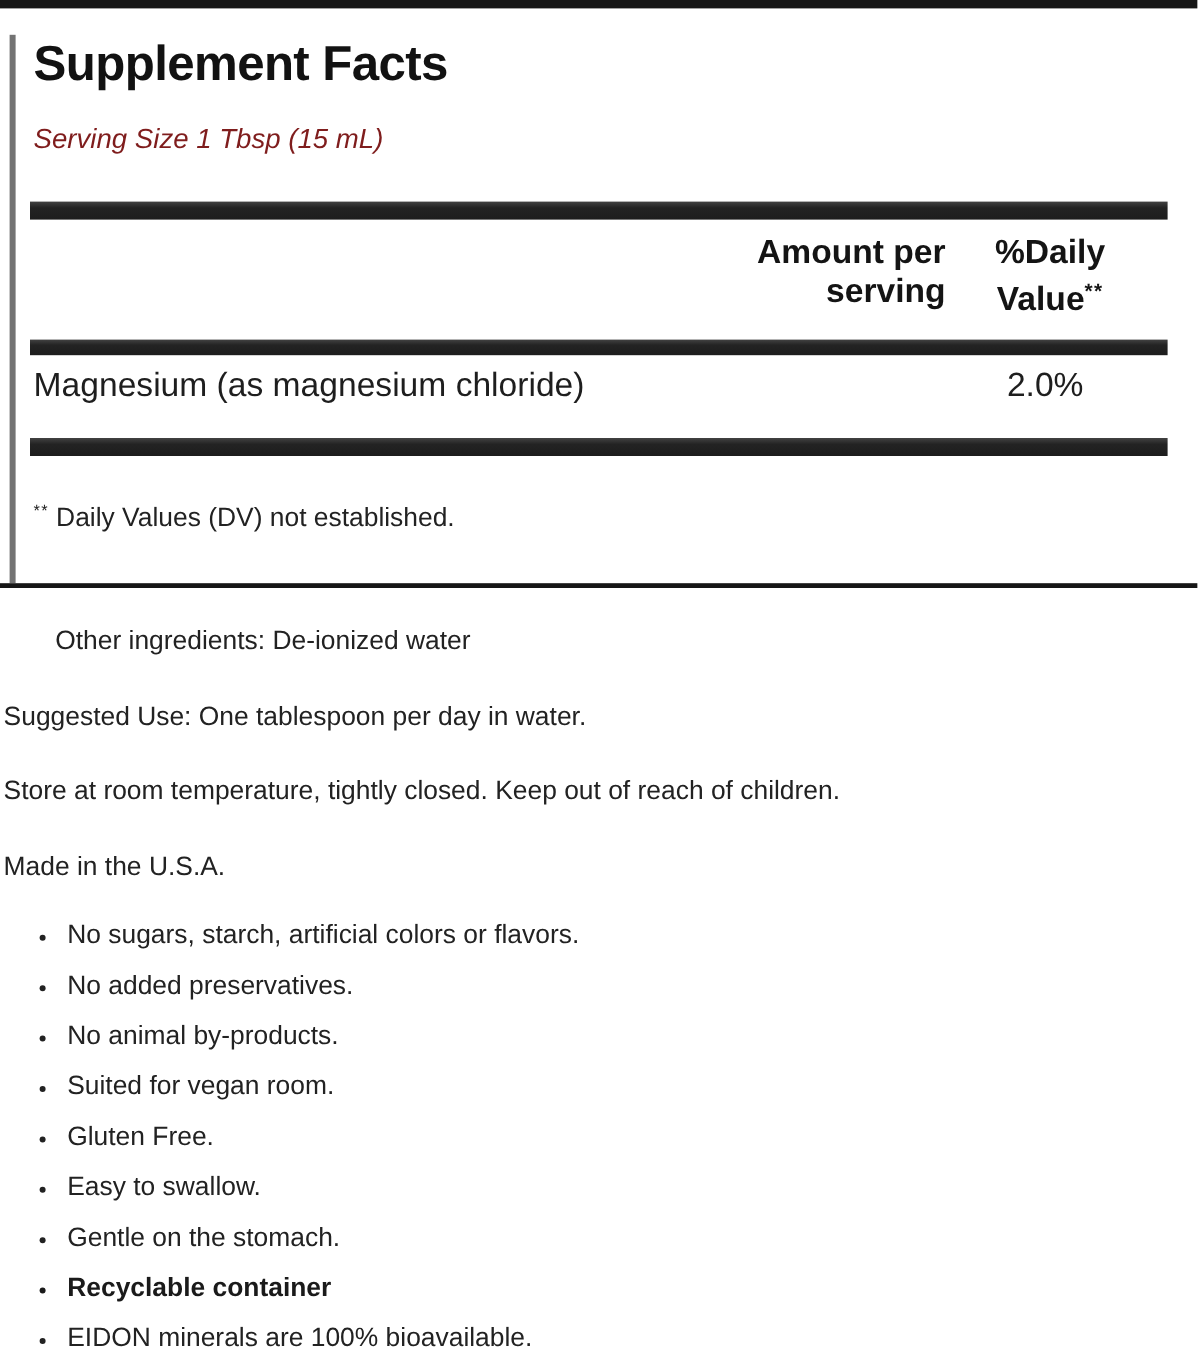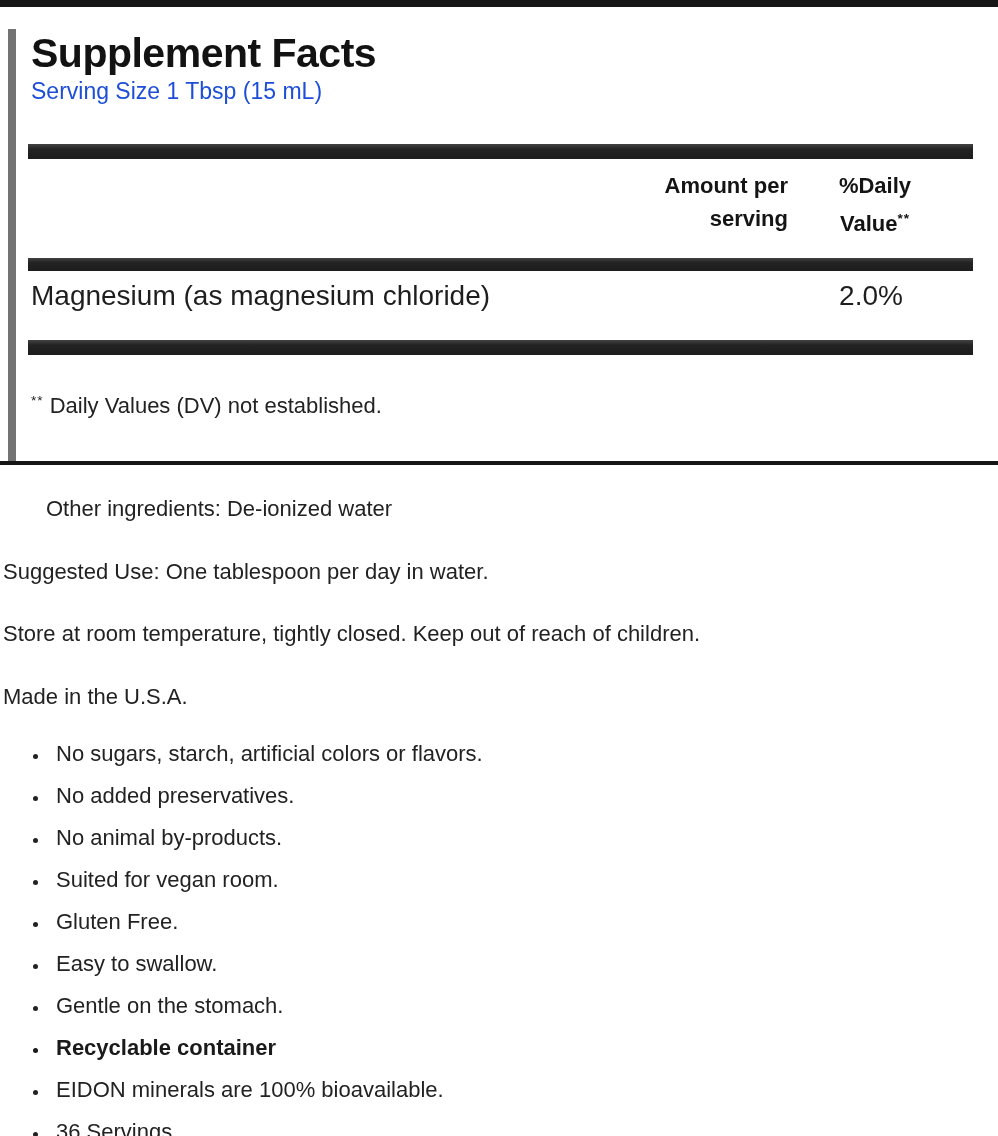--- a/index.html
+++ b/index.html
@@ -16,56 +16,58 @@
   .facts-section { width: 998px; }
 
   .top-bar {
     height: 7px;
     width: 100%;
     background: #161616;
   }
 
   .facts-inner {
     margin-left: 8px;                 
-    border-left: 8px solid #737373;
+    border-left: 5px solid #737373;
     padding: 0 0 36px 15px;
     box-sizing: border-box;
   }
 
   .panel-title {
     margin: 22px 0 0 0;
     font-size: 41px;
     line-height: 48px;
     font-weight: bold;
     letter-spacing: -0.5px;
     color: #121212;
   }
 
   .serving-size {
+    margin-top: 24px;
     font-size: 23px;
     line-height: 28px;
-    color: #1d4ed8;
+    color: #7f1d1d;
+    font-style: italic;
   }
 
   .thick-bar {
     background: linear-gradient(180deg, #424242 0%, #232323 35%, #1d1d1d 100%);
     margin-left: -3px;                
     margin-right: 25px;               
   }
   .bar-1 { margin-top: 39px; height: 15px; }
   .bar-2 { margin-top: 18px; height: 13px; }
   .bar-3 { margin-top: 14px; height: 15px; }
 
   .hdr-row, .nutrient-row {
     display: flex;
     align-items: flex-start;
   }
   .hdr-row {
     margin-top: 10px;
-    font-size: 22px;
+    font-size: 28px;
     line-height: 33px;
     font-weight: bold;
     color: #141414;
   }
   .nutrient-row {
     padding: 9px 4px 14px 0;
     font-size: 28px;
     line-height: 32px;
     color: #1e1e1e;
     justify-content: center;

